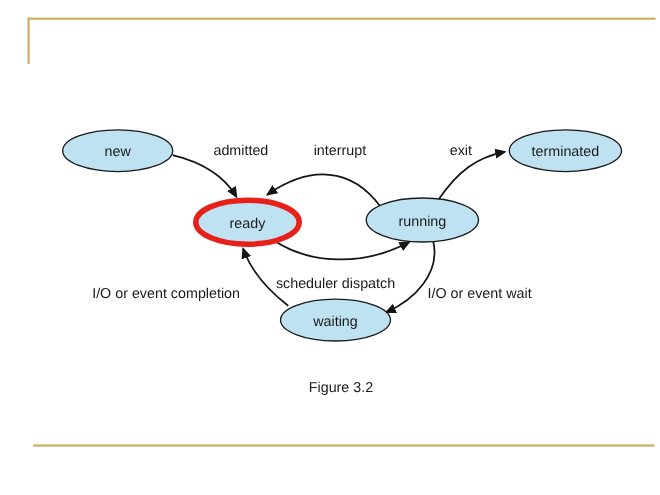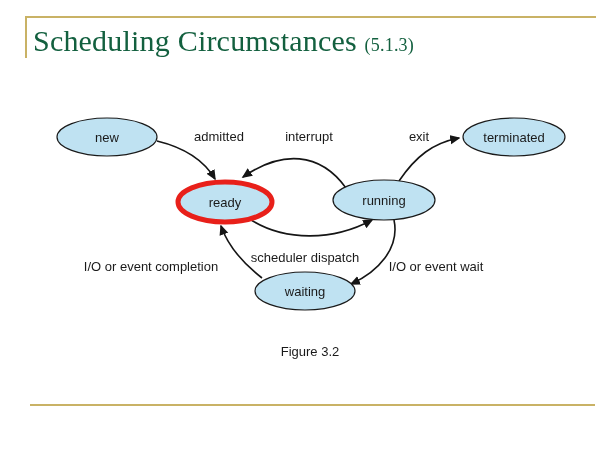--- a/index.html
+++ b/index.html
@@ -90,24 +90,20 @@
   }
 </style>
 </head>
 <body>
 
 <div id="slide">
 
   <div id="top-rule"></div>
   <div id="title-bar"></div>
 
-  <div id="page-title">
-    <span>Scheduling Circumstances</span>
-    <span class="sub">(5.1.3)</span>
-  </div>
 
   <svg id="diagram" viewBox="0 0 600 450">
     <defs>
       <marker id="arrow" viewBox="0 0 10 10" refX="8.5" refY="5" markerWidth="6.5" markerHeight="6.5" orient="auto-start-reverse">
         <path d="M 0 0.6 L 10 5 L 0 9.4 z" fill="#151515"></path>
       </marker>
     </defs>
 
     <g>
       <path class="edge-path" marker-end="url(#arrow)" d="M 157 141 C 186 148, 205 162, 215 179"></path>

